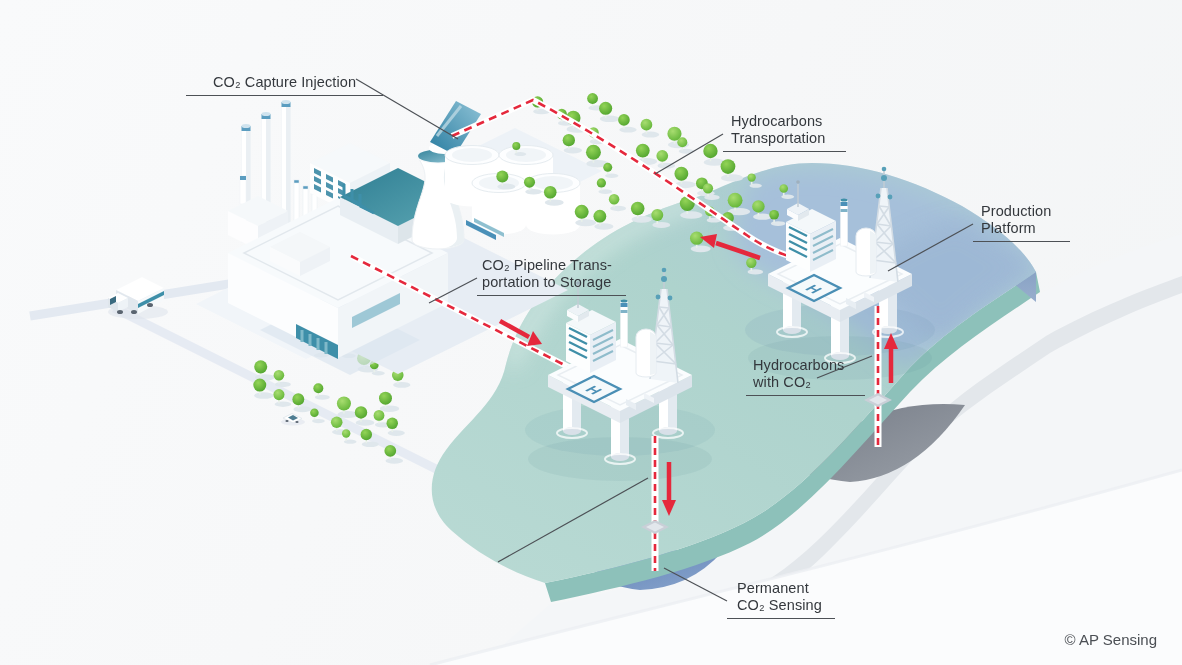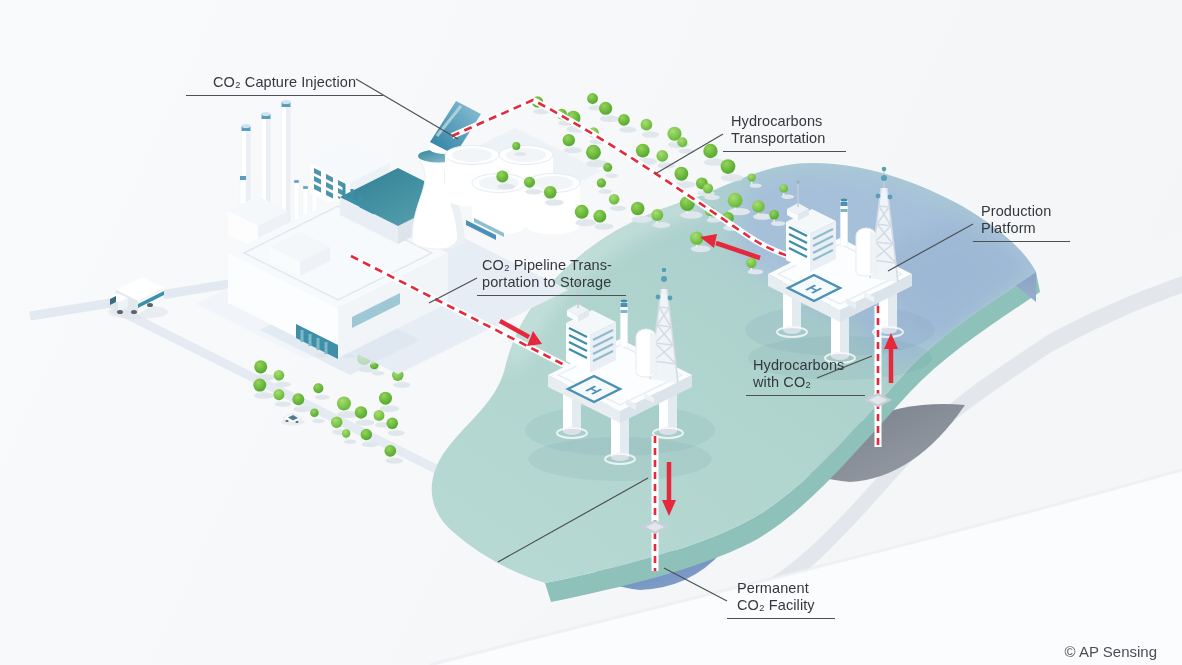--- a/index.html
+++ b/index.html
@@ -3,21 +3,21 @@
 <meta charset="utf-8">
 <style>
   html,body{margin:0;padding:0;background:#ffffff;}
   .stage{position:relative;width:1182px;height:665px;overflow:hidden;
          background:linear-gradient(115deg,#f9fafb 0%,#f6f7f8 55%,#f3f5f6 100%);
          font-family:"Liberation Sans","DejaVu Sans",sans-serif;}
   .stage svg{position:absolute;left:0;top:0;}
   .lbl{position:absolute;font-size:14.5px;line-height:17px;letter-spacing:.1px;
        color:#34383d;border-bottom:1.2px solid #4d5156;padding-bottom:4px;
        white-space:pre-line;}
-  .credit{position:absolute;font-size:15px;color:#4b4f54;text-align:right;margin-top:12px;}
+  .credit{position:absolute;font-size:15px;color:#4b4f54;text-align:right;}
 </style>
 </head>
 <body>
 
 <div class="stage">
 
 <svg width="1182" height="665" viewBox="0 0 1182 665">
   <defs>
     <radialGradient id="tg1" cx="38%" cy="32%" r="75%">
       <stop offset="0%" stop-color="#93d457"></stop>
@@ -600,19 +600,19 @@
 <div class="lbl" style="left:973px;top:186px;width:89px;padding-left:8px">
   <span>Production
 Platform</span>
 </div>
 <div class="lbl" style="left:746px;top:340px;width:112px;padding-left:7px">
   <span>Hydrocarbons
 with CO₂</span>
 </div>
 <div class="lbl" style="left:727px;top:563px;width:98px;padding-left:10px">
   <span>Permanent
-CO₂ Facility</span>
+CO₂ Sensing</span>
 </div>
 <div class="credit" style="left:1017px;top:631px;width:140px">
   <span>© AP Sensing</span>
 </div>
 
 </div>
 
 </body></html>

